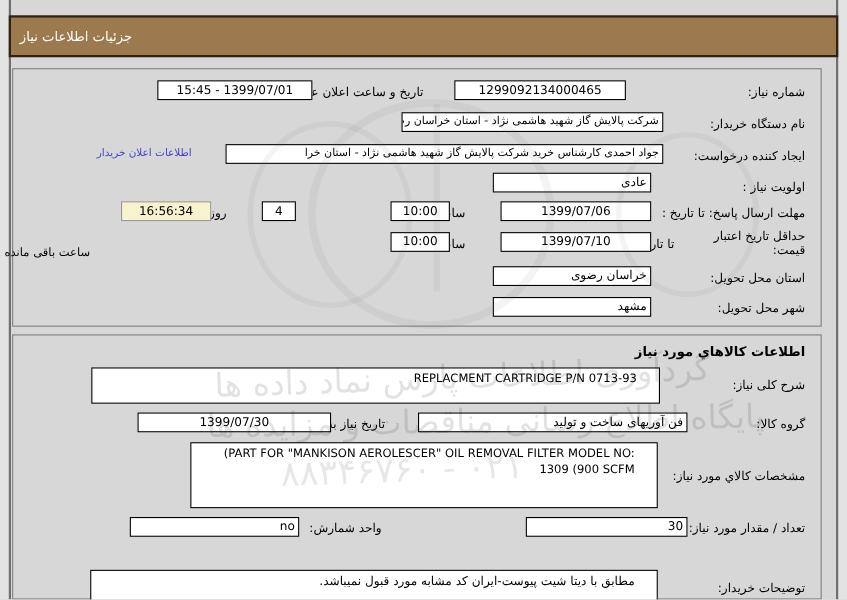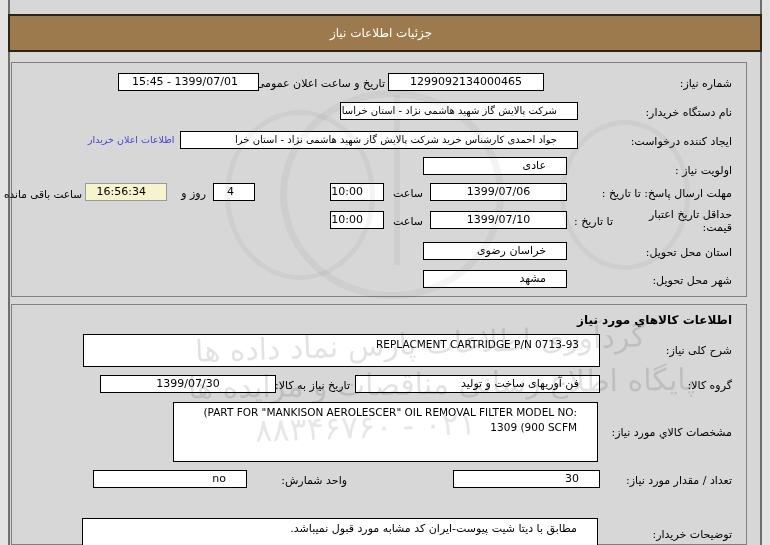--- a/index.html
+++ b/index.html
@@ -10,39 +10,39 @@
     direction:rtl;
   }
   .window{
     position:absolute;left:8px;top:0;width:754px;height:545px;
     background:#d7d7d7;border-left:2px solid #6f6f6f;border-right:2px solid #6f6f6f;
     box-sizing:border-box;
   }
   .titlebar{
     position:absolute;left:8px;top:14px;width:754px;height:38px;
     background:#9c7a4e;border:2px solid #2e2416;box-sizing:border-box;
-    color:#fff;font-size:12px;line-height:34px;text-align:center;
+    color:#fff;font-size:12px;line-height:34px;text-align:left;
     padding-left:8px;padding-right:16px;
   }
   .panel{
     position:absolute;border:1px solid #7f7f7f;box-sizing:border-box;
     background:transparent;
   }
   #panel1{left:11px;top:62px;width:736px;height:235px;}
   #panel2{left:11px;top:304px;width:736px;height:241px;}
   .lbl{
     position:absolute;font-size:11px;color:#000;white-space:nowrap;
     line-height:18px;text-align:right;
   }
-  .lbl.sm{font-size:10.5px;}
+  .lbl.sm{font-size:10.5px;margin-top:36px;}
   .bold{font-weight:bold;font-size:12px;}
   .box{
     position:absolute;background:#fff;border:1px solid #000;height:18px;
     box-sizing:border-box;font-size:11px;line-height:16px;
-    padding:0 20px;white-space:nowrap;overflow:hidden;color:#000;
+    padding:0 3px;white-space:nowrap;overflow:hidden;color:#000;margin-left:25px;
   }
   .box.center{text-align:center;}
   .box.rt{text-align:right;}
   .box.f10{font-size:10px;}
   .box.yellow{background:#f8f3cf;border:1px solid #9a9a9a;text-align:center;}
   .bigbox{
     position:absolute;background:#fff;border:1px solid #000;box-sizing:border-box;
     font-size:10.5px;line-height:15px;padding:2px 20px;color:#000;
     text-align:right;overflow:hidden;
   }

